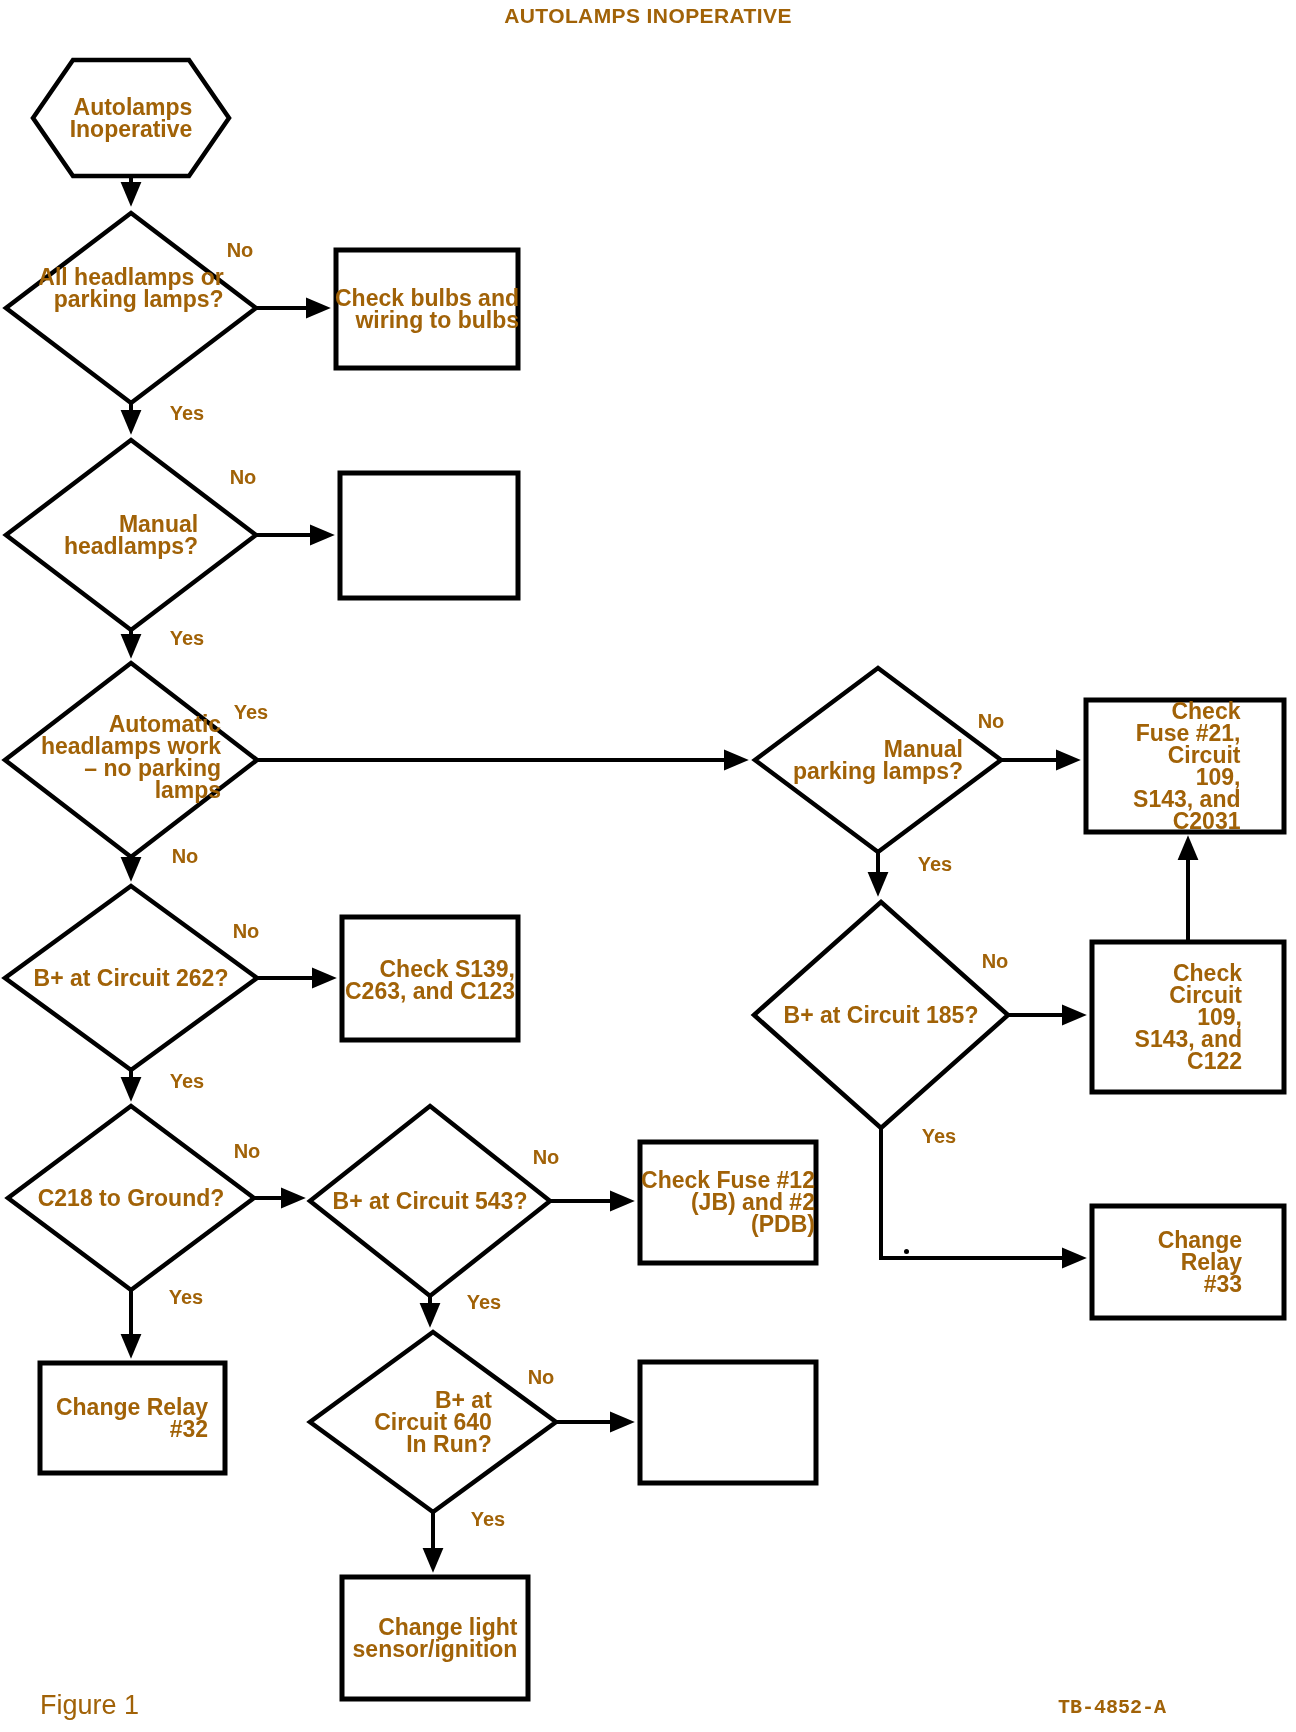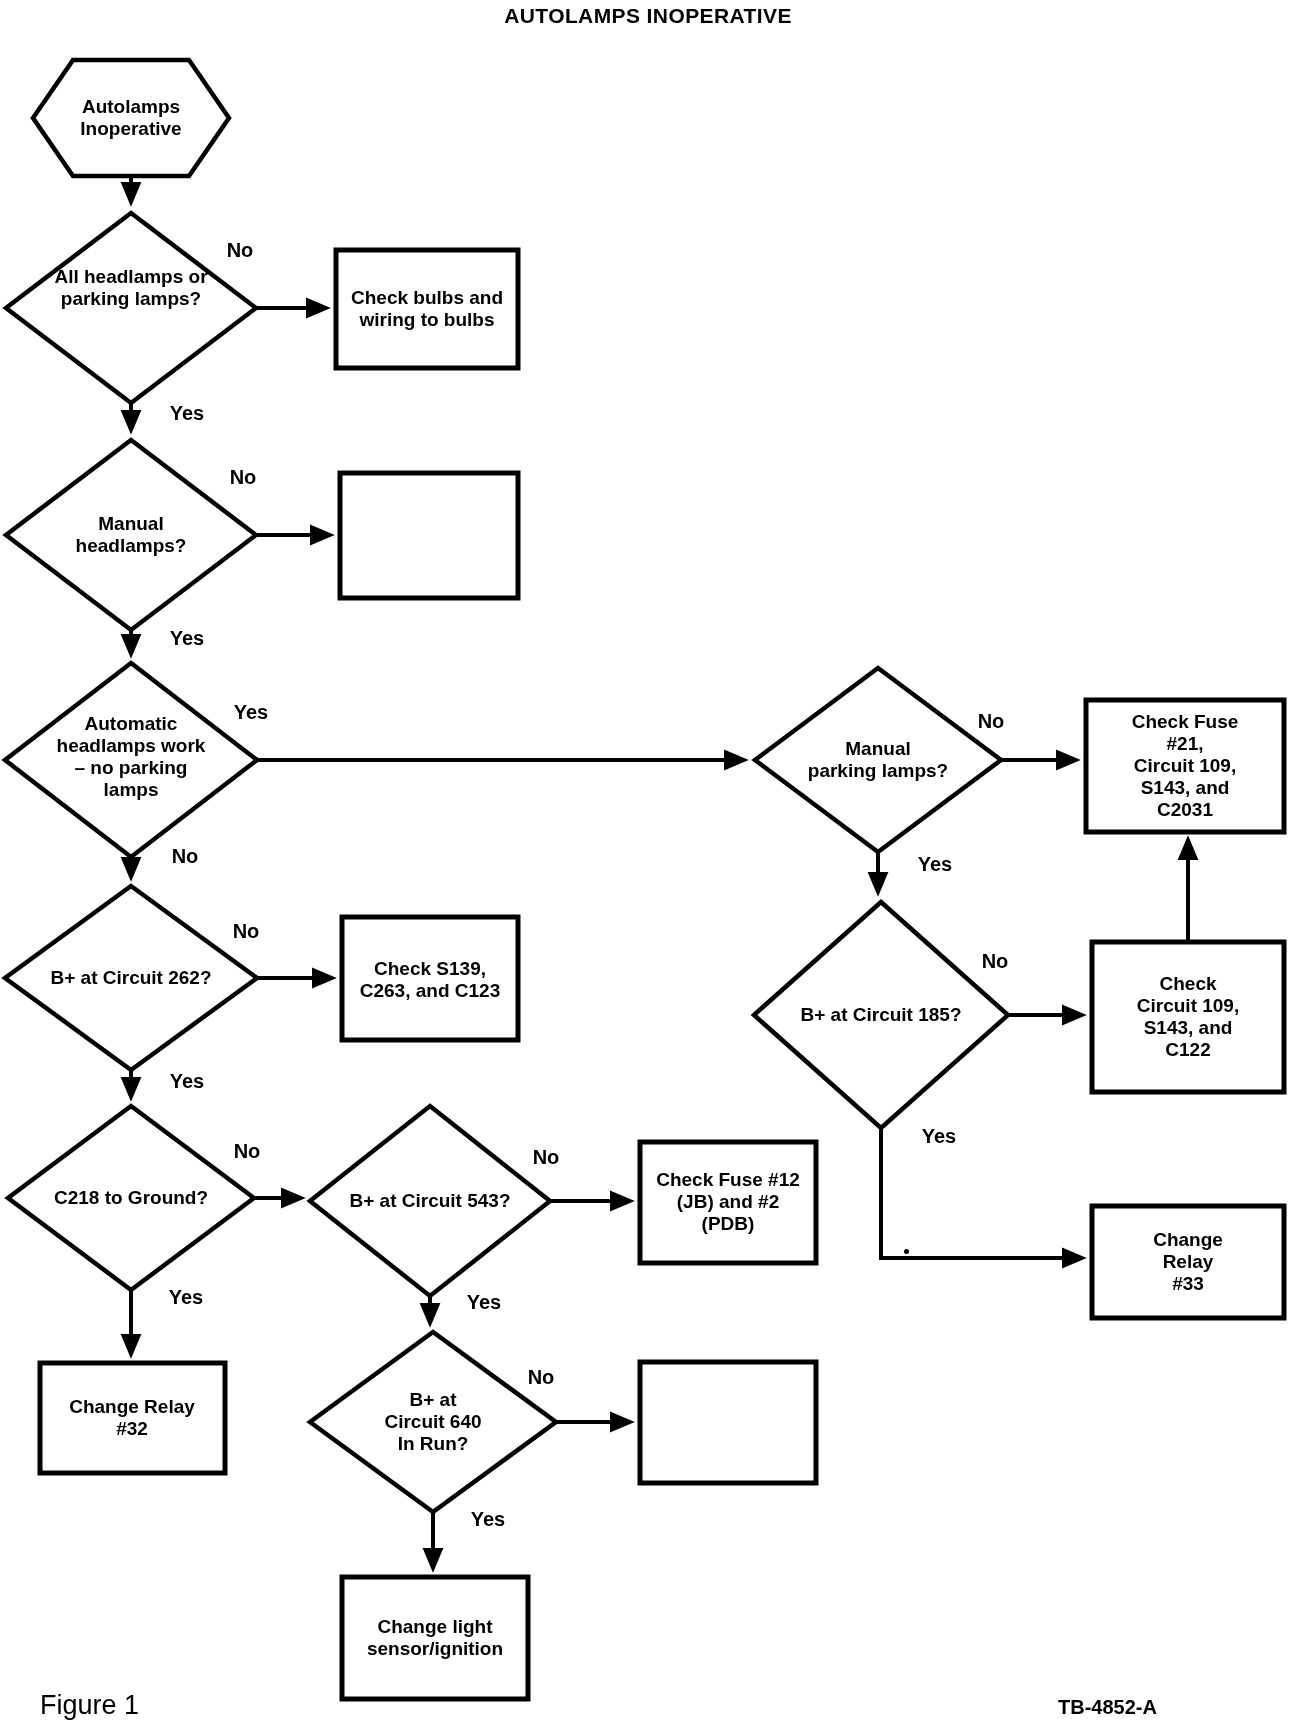--- a/index.html
+++ b/index.html
@@ -1,50 +1,50 @@
 <!DOCTYPE html>
 <html><head>
 <meta charset="utf-8">
 <style>
   html,body{margin:0;padding:0;background:#ffffff;}
   .canvas{
     position:relative;
     width:1296px;height:1732px;
     background:#ffffff;
     font-family:"Liberation Sans", sans-serif;
-    color:#000000;
+    color:#a16207;
     overflow:hidden;
   }
   .canvas svg{position:absolute;left:0;top:0;}
   .page-title{
     position:absolute;left:648px;top:4px;
     transform:translateX(-50%);
     font-size:21px;font-weight:bold;letter-spacing:.4px;
     white-space:nowrap;
   }
   .shape-label{
     position:absolute;
     transform:translate(-50%,-50%);
-    text-align:center;
-    font-size:19px;font-weight:bold;line-height:22px;
+    text-align:right;
+    font-size:23px;font-weight:bold;line-height:22px;
     white-space:pre-line;
   }
   .edge-label{
     position:absolute;
     transform:translate(-50%,-50%);
     font-size:20px;font-weight:bold;
     white-space:nowrap;
   }
   .figure-label{
     position:absolute;left:40px;top:1690px;
     font-size:27px;font-weight:400;
   }
   .doc-number{
     position:absolute;left:1058px;top:1696px;
-    font-size:20px;font-weight:bold;
+    font-size:20px;font-weight:bold;font-family:Liberation Mono, monospace;
   }
   .stray-mark{
     position:absolute;left:904px;top:1249px;
     width:5px;height:5px;border-radius:50%;
     background:#000;
   }
 </style>
 </head>
 <body>
 

